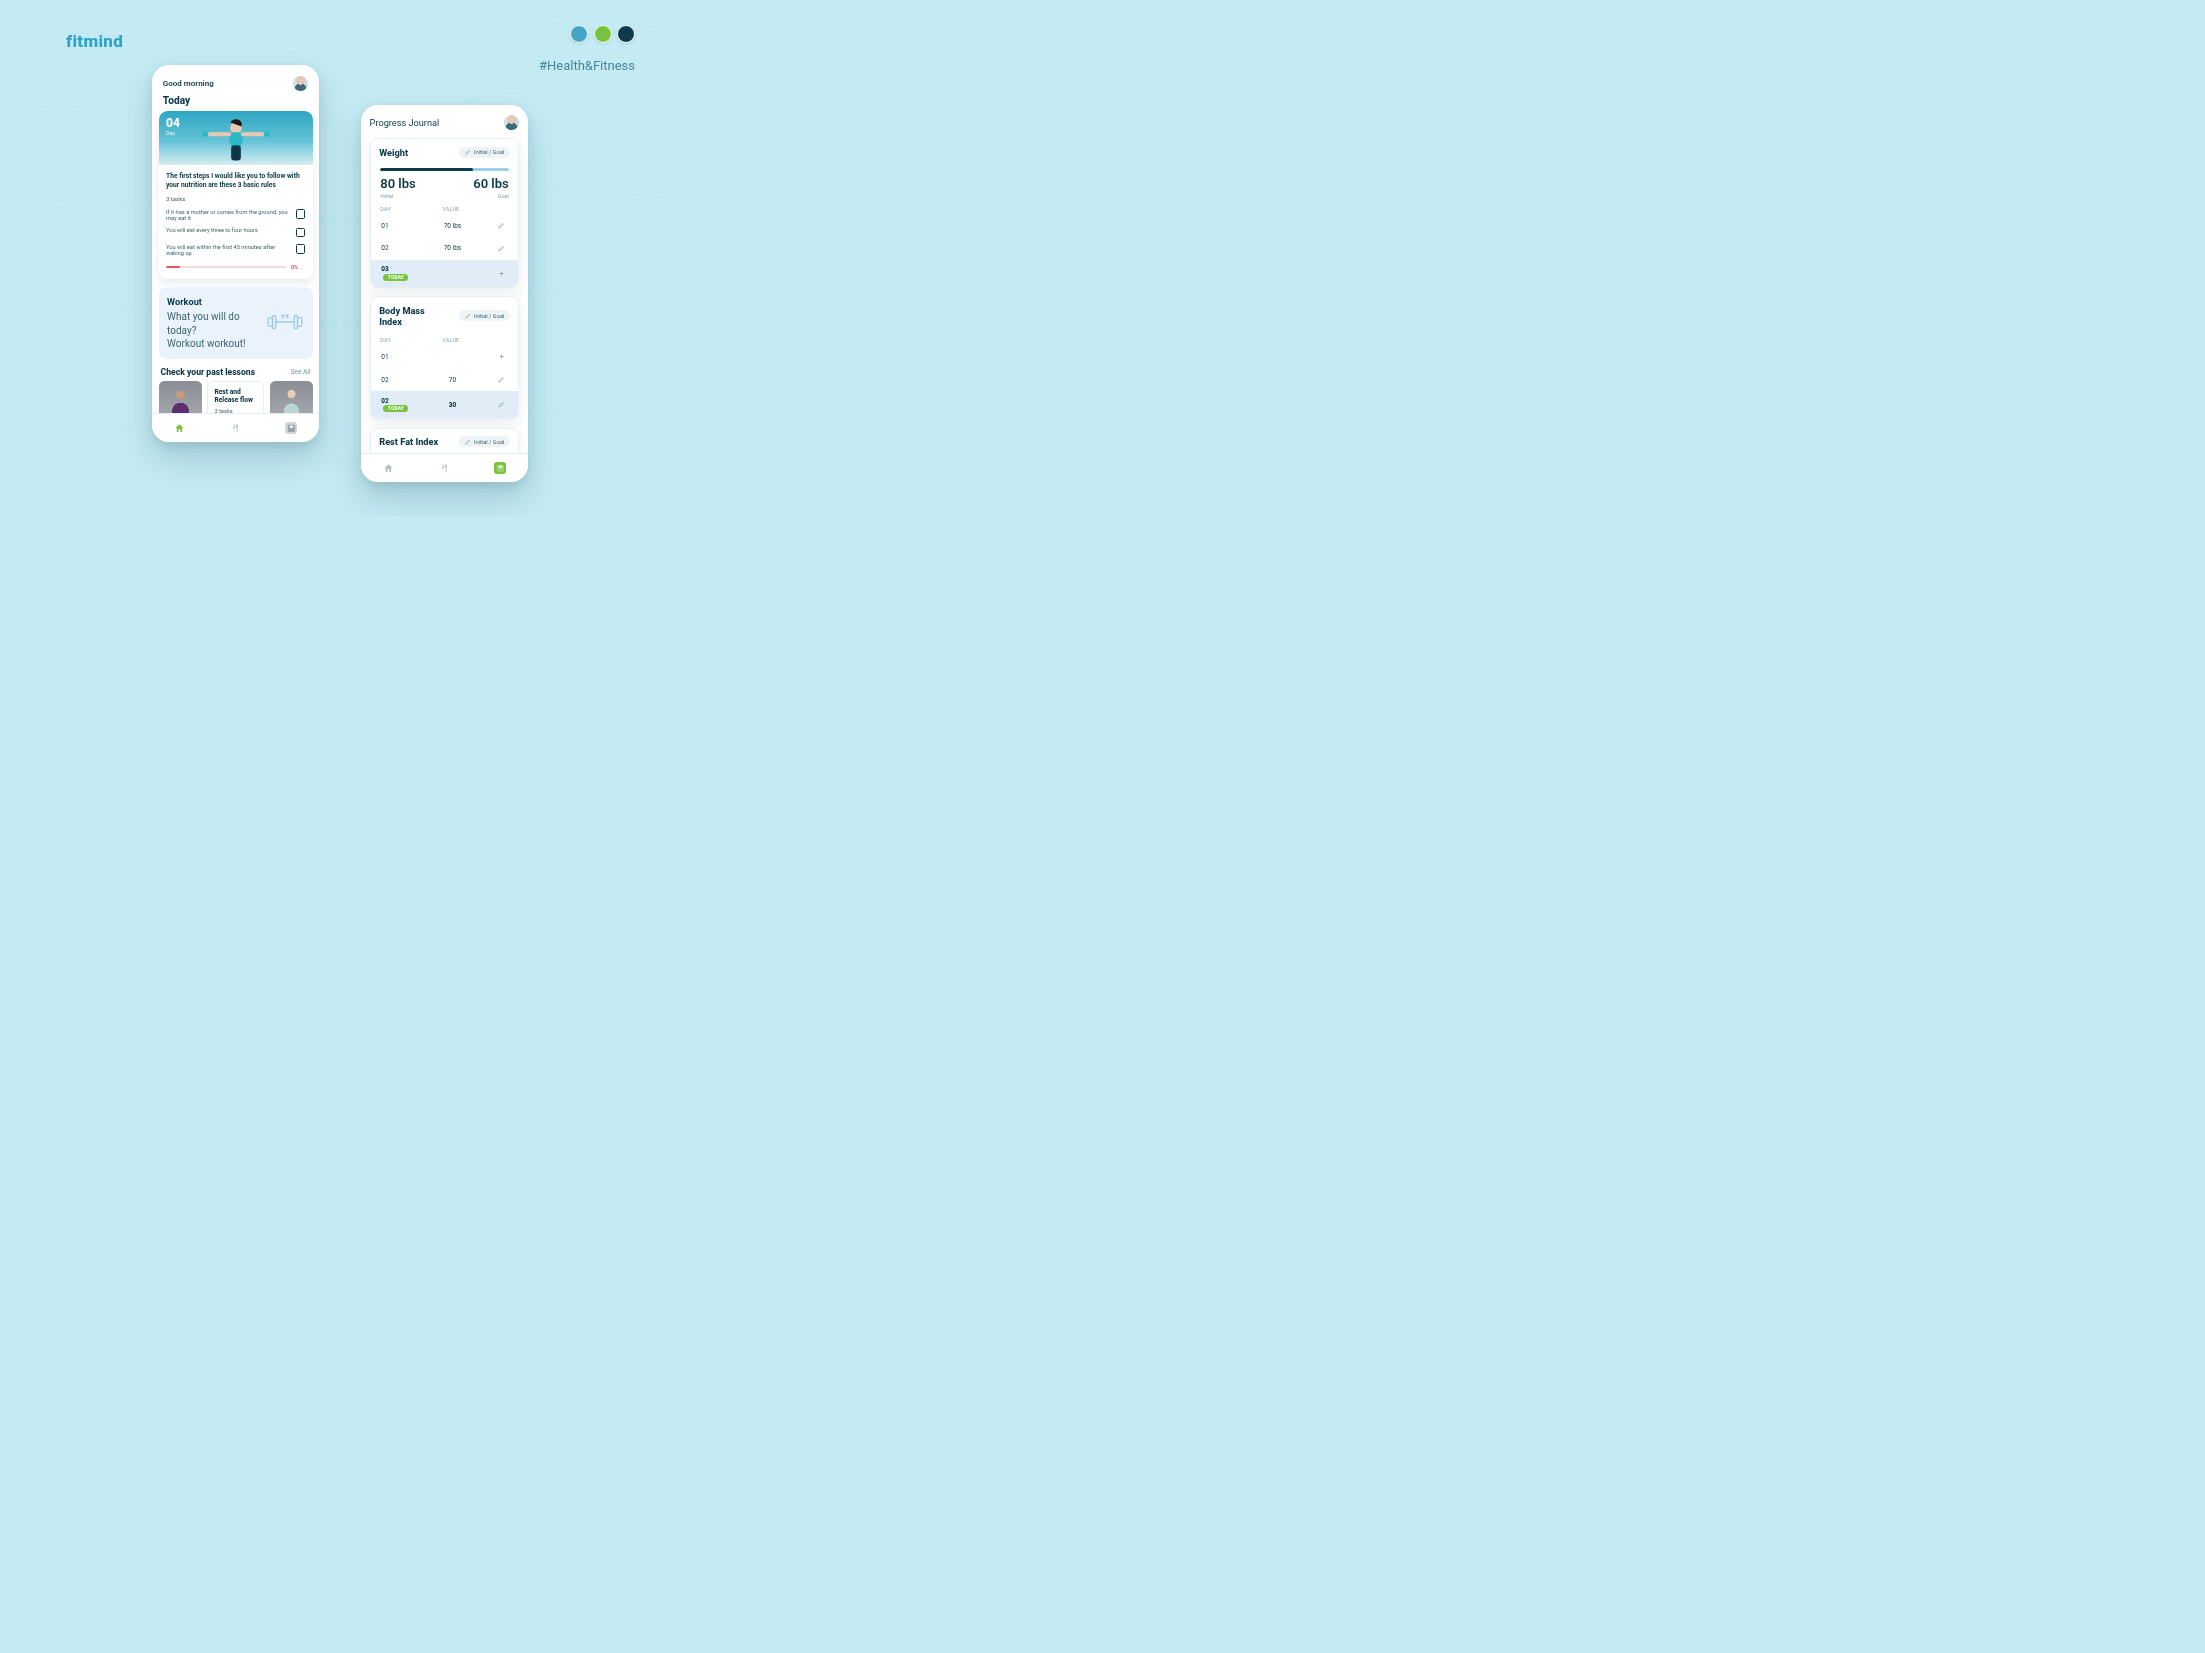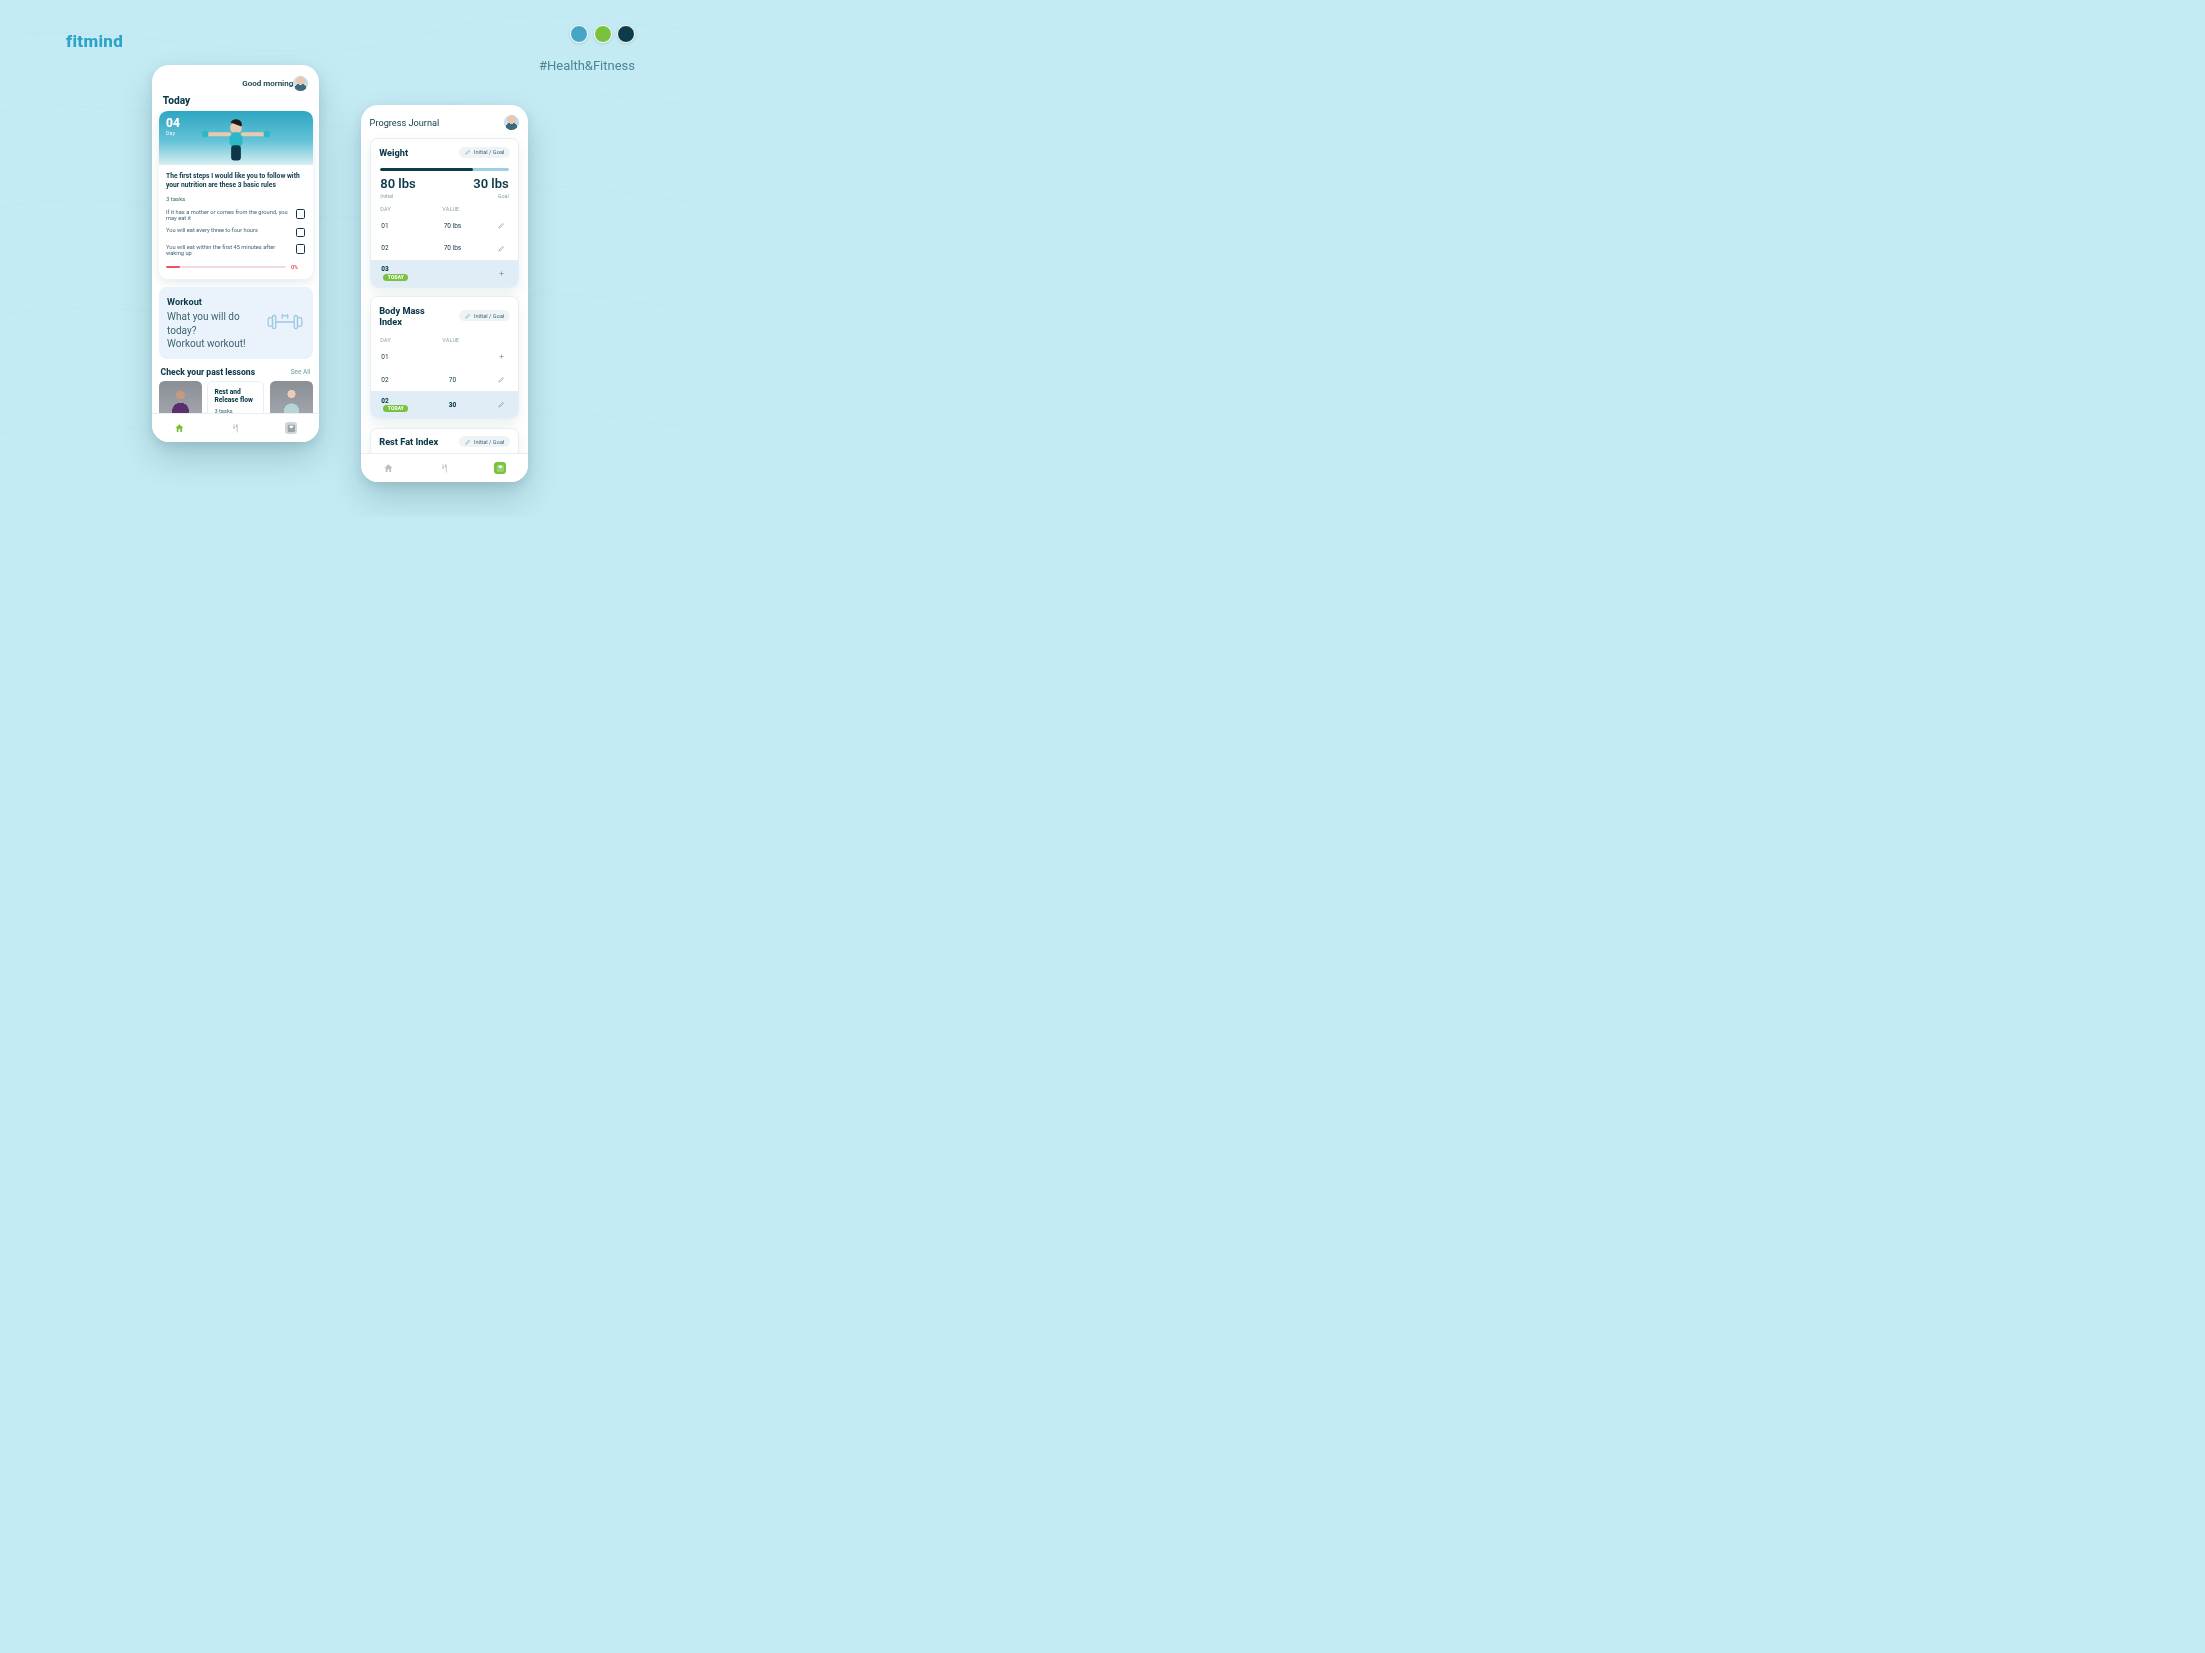--- a/index.html
+++ b/index.html
@@ -42,21 +42,21 @@
   
   .phone{
     position:absolute;width:167px;background:#fff;border-radius:17px;
     box-shadow:0 16px 32px rgba(14,58,73,.20),0 3.2px 9.7px rgba(14,58,73,.10);
     overflow:hidden;
   }
   .phone.left{left:152px;top:65px;height:377px}
   .phone.right{left:361px;top:105px;height:377px}
 
   
-  .p-header{display:flex;align-items:center;justify-content:flex-end;padding:10.8px 10.8px 0 10.8px}
+  .p-header{display:flex;align-items:center;justify-content:space-between;padding:10.8px 10.8px 0 10.8px}
   .greet{font-size:8px;color:var(--ink);font-weight:600}
   .avatar{width:15px;height:15px;border-radius:50%;background:linear-gradient(135deg,#d8e7ef,#bcd2dd);position:relative;overflow:hidden;box-shadow:inset 0 0 0 0.5px #cfe0e8}
   .avatar::after{content:"";position:absolute;inset:0;background:radial-gradient(circle at 50% 30%,#e7c8b2 0 32%,transparent 33%),radial-gradient(circle at 50% 85%,#3f6a7a 0 38%,transparent 39%)}
   .today{font-size:10.2px;font-weight:800;padding:4.3px 10.8px 5.4px}
 
   .hero{
     margin:0 6.5px;border-radius:8.6px;overflow:hidden;background:#fff;
     box-shadow:0 3.2px 9.7px rgba(14,58,73,.10);
   }
   .hero-top{
@@ -326,21 +326,21 @@
       </div>
       <div class="weight-bar">
         <i style="width:72%"></i>
       </div>
       <div class="range">
         <div class="col">
           <div class="v">80 lbs</div>
           <div class="l">Initial</div>
         </div>
         <div class="col r">
-          <div class="v">30 lbs</div>
+          <div class="v">60 lbs</div>
           <div class="l">Goal</div>
         </div>
       </div>
 
       <div class="dv-head">
         <div class="c1">DAY</div>
         <div class="c2">VALUE</div>
         <div style="width:19.4px"></div>
       </div>
 

